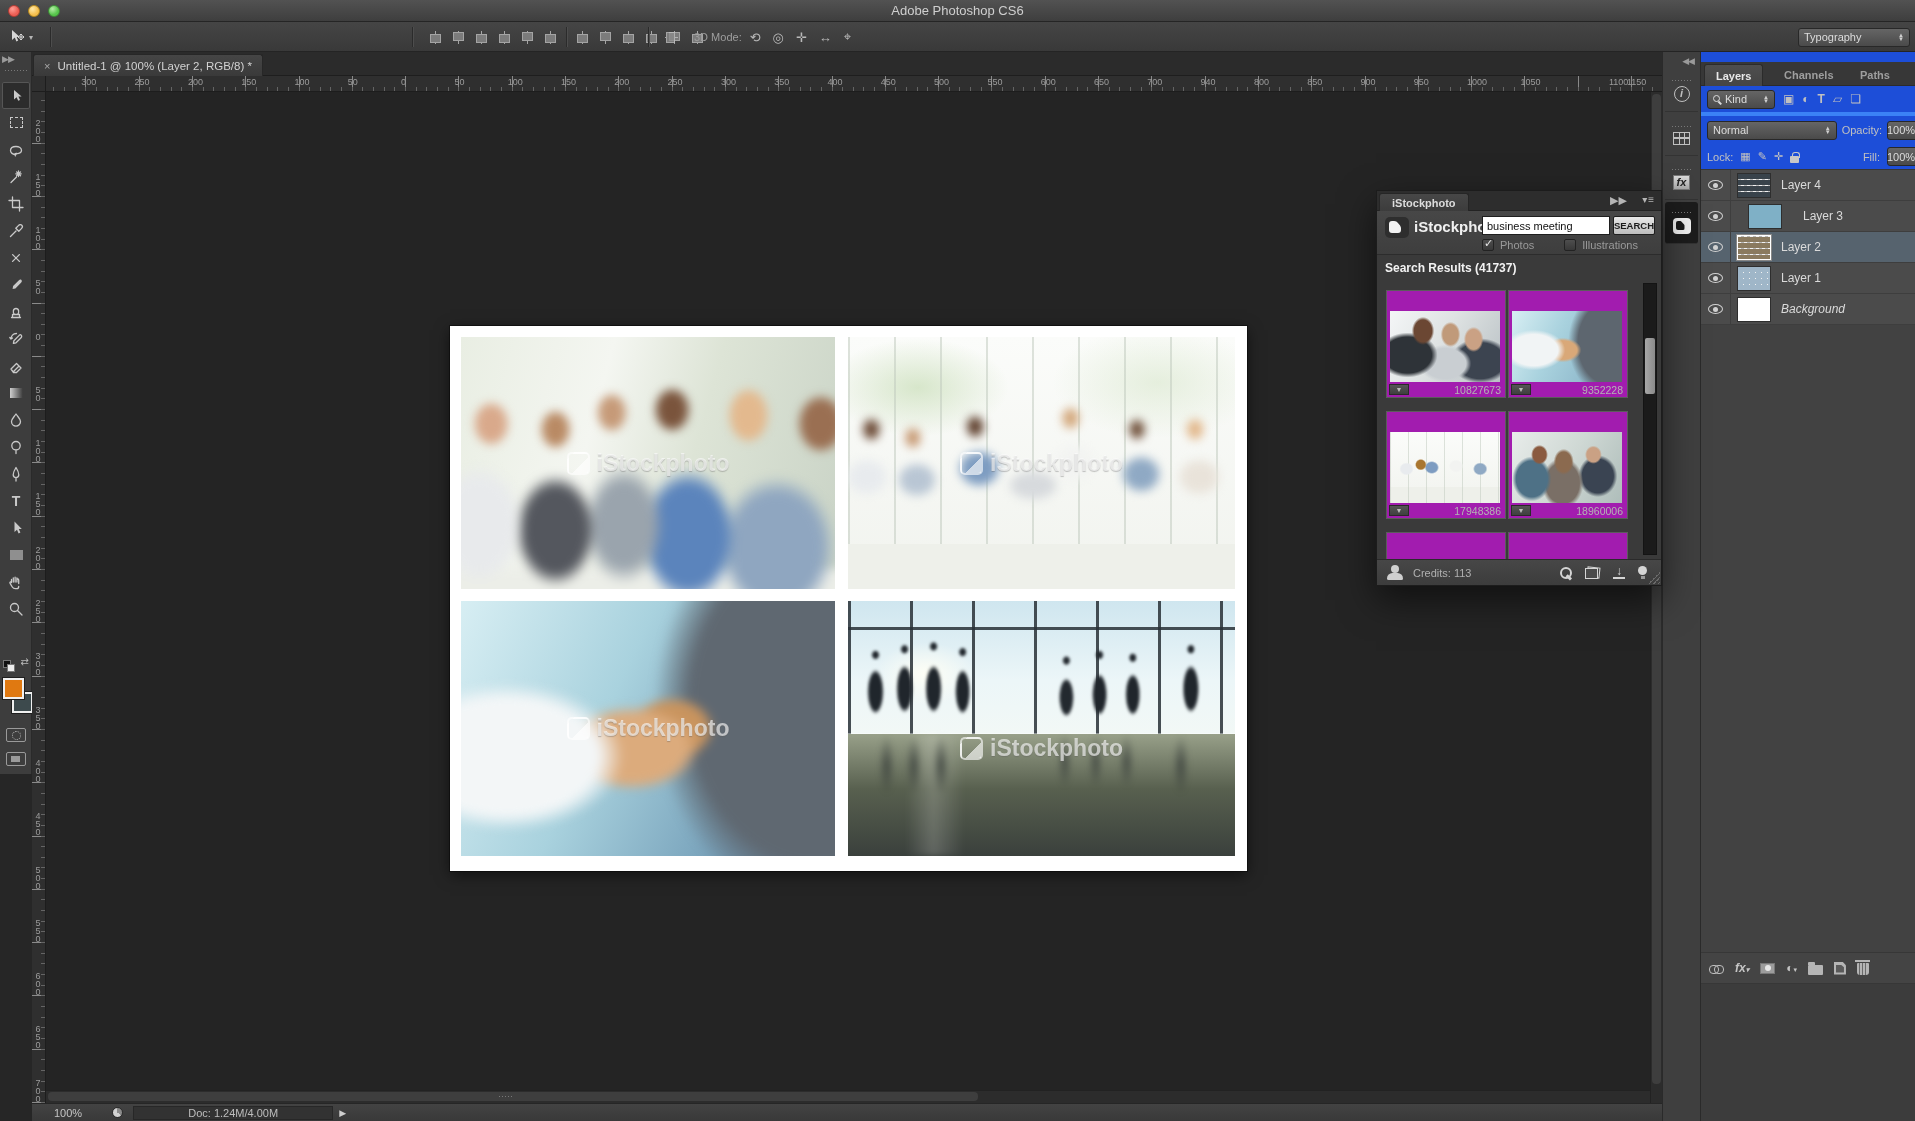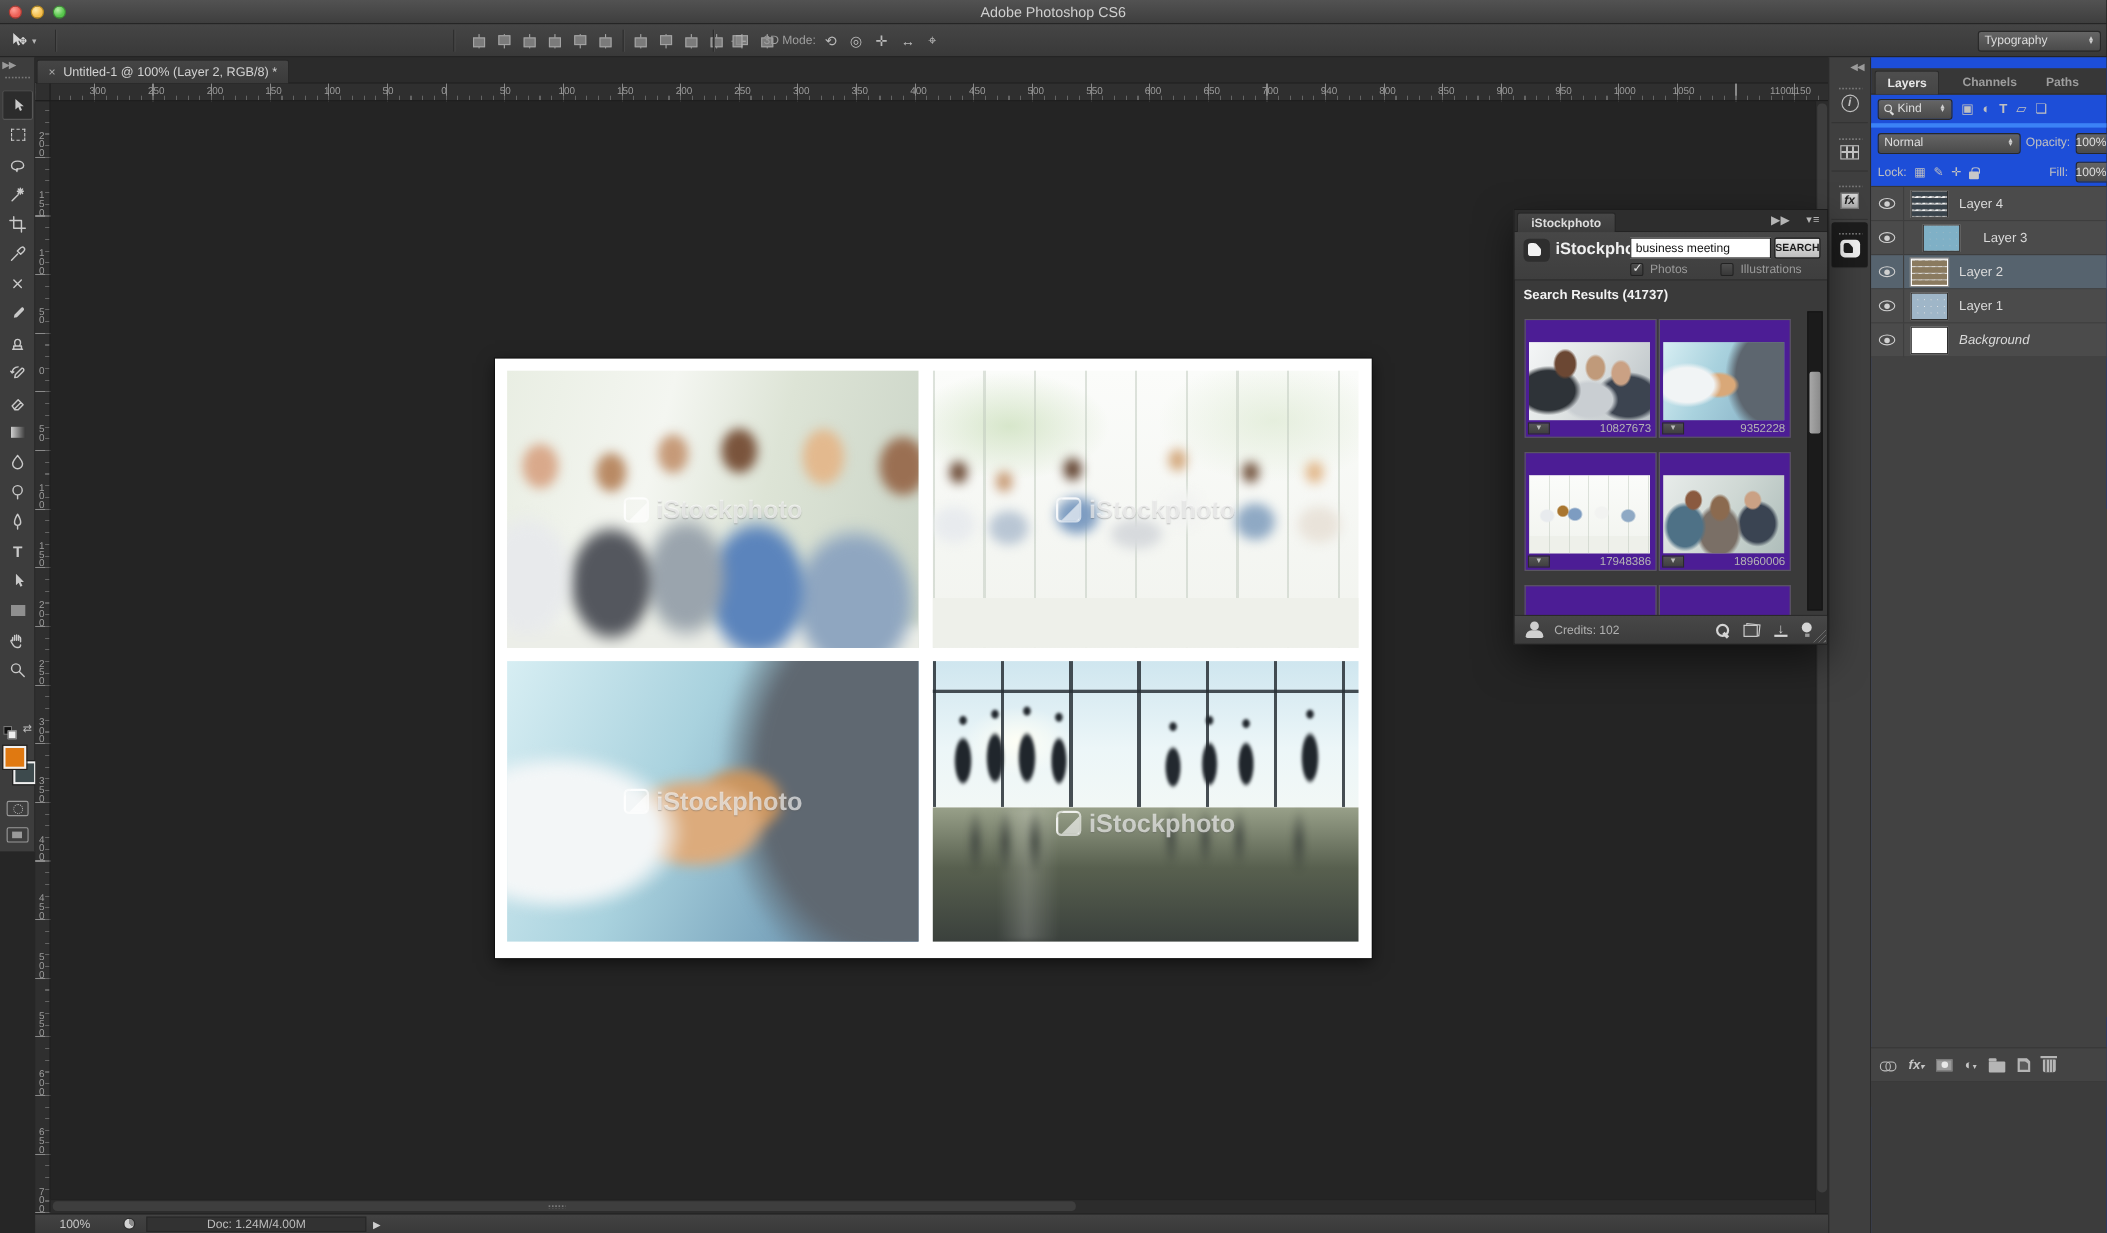--- a/index.html
+++ b/index.html
@@ -205,21 +205,21 @@
   .iword { position:absolute; left:37px; top:7px; color:#f0f0f0; font-size:15px; font-weight:bold; }
   .isearch { position:absolute; left:105px; top:5px; width:128px; height:19px; background:#fff;
     border:1px solid #1f1f1f; color:#111; font-size:11px; padding:0 4px; font-family:"Liberation Sans",sans-serif;}
   .ibtn { position:absolute; left:236px; top:5px; width:42px; height:19px;
     background:linear-gradient(#e8e8e8,#bdbdbd); border:1px solid #1f1f1f; border-radius:2px;
     color:#1c1c1c; font-size:9.5px; font-weight:bold; display:flex; align-items:center; justify-content:center;}
   .icbrow { position:absolute; left:105px; top:28px; display:flex; align-items:center; gap:6px; color:#9a9a9a; }
   .icbrow .gap { width:18px; }
   .cb.dark { background:linear-gradient(#4e4e4e,#383838); }
   .iresults { position:absolute; left:8px; top:70px; color:#f2f2f2; font-weight:bold; font-size:12px; }
-  .icell { position:absolute; width:120px; height:108px; border:1px solid #5c5c5c; background:#4c1d95; }
+  .icell { position:absolute; width:120px; height:108px; border:1px solid #5c5c5c; background:#a21caf; }
   .icell .img { position:absolute; left:3px; top:20px; width:110px; height:71px; }
   .icell .foot { position:absolute; left:0; bottom:0; width:100%; height:15px; display:flex; align-items:center; }
   .icell .ddbtn { margin-left:2px; width:20px; height:11px; background:linear-gradient(#555,#3f3f3f);
     border:1px solid #2a2a2a; color:#bbb; font-size:7px; display:flex; align-items:center; justify-content:center;}
   .icell .id { margin-left:auto; margin-right:4px; color:#b4b4b4; font-size:10.5px; }
   .th-laptop { background:
     radial-gradient(16px 20px at 30% 28%,#6b4733 55%,transparent 70%),
     radial-gradient(14px 18px at 55% 33%,#c09a7a 55%,transparent 70%),
     radial-gradient(14px 18px at 76% 40%,#caa184 55%,transparent 70%),
     radial-gradient(40px 30px at 16% 62%,#2e3338 60%,transparent 75%),
@@ -809,21 +809,21 @@
   </div>
   <div class="icell" style="left:9px;top:341px;height:28px;border-bottom:none;"></div>
   <div class="icell" style="left:131px;top:341px;height:28px;border-bottom:none;"></div>
 
   <div class="iscroll">
     <span class="thumb"></span>
   </div>
 
   <div class="icredits">
     <span class="person"></span>
-    <span class="creditstxt">Credits: 102</span>
+    <span class="creditstxt">Credits: 113</span>
     <span class="icons">
       <span class="magicon"></span>
       <span class="photosicon"></span>
       <span class="dlicon">↓</span>
       <span class="bulbicon"></span>
     </span>
     <span class="rgrip"></span>
   </div>
 </div>
 

